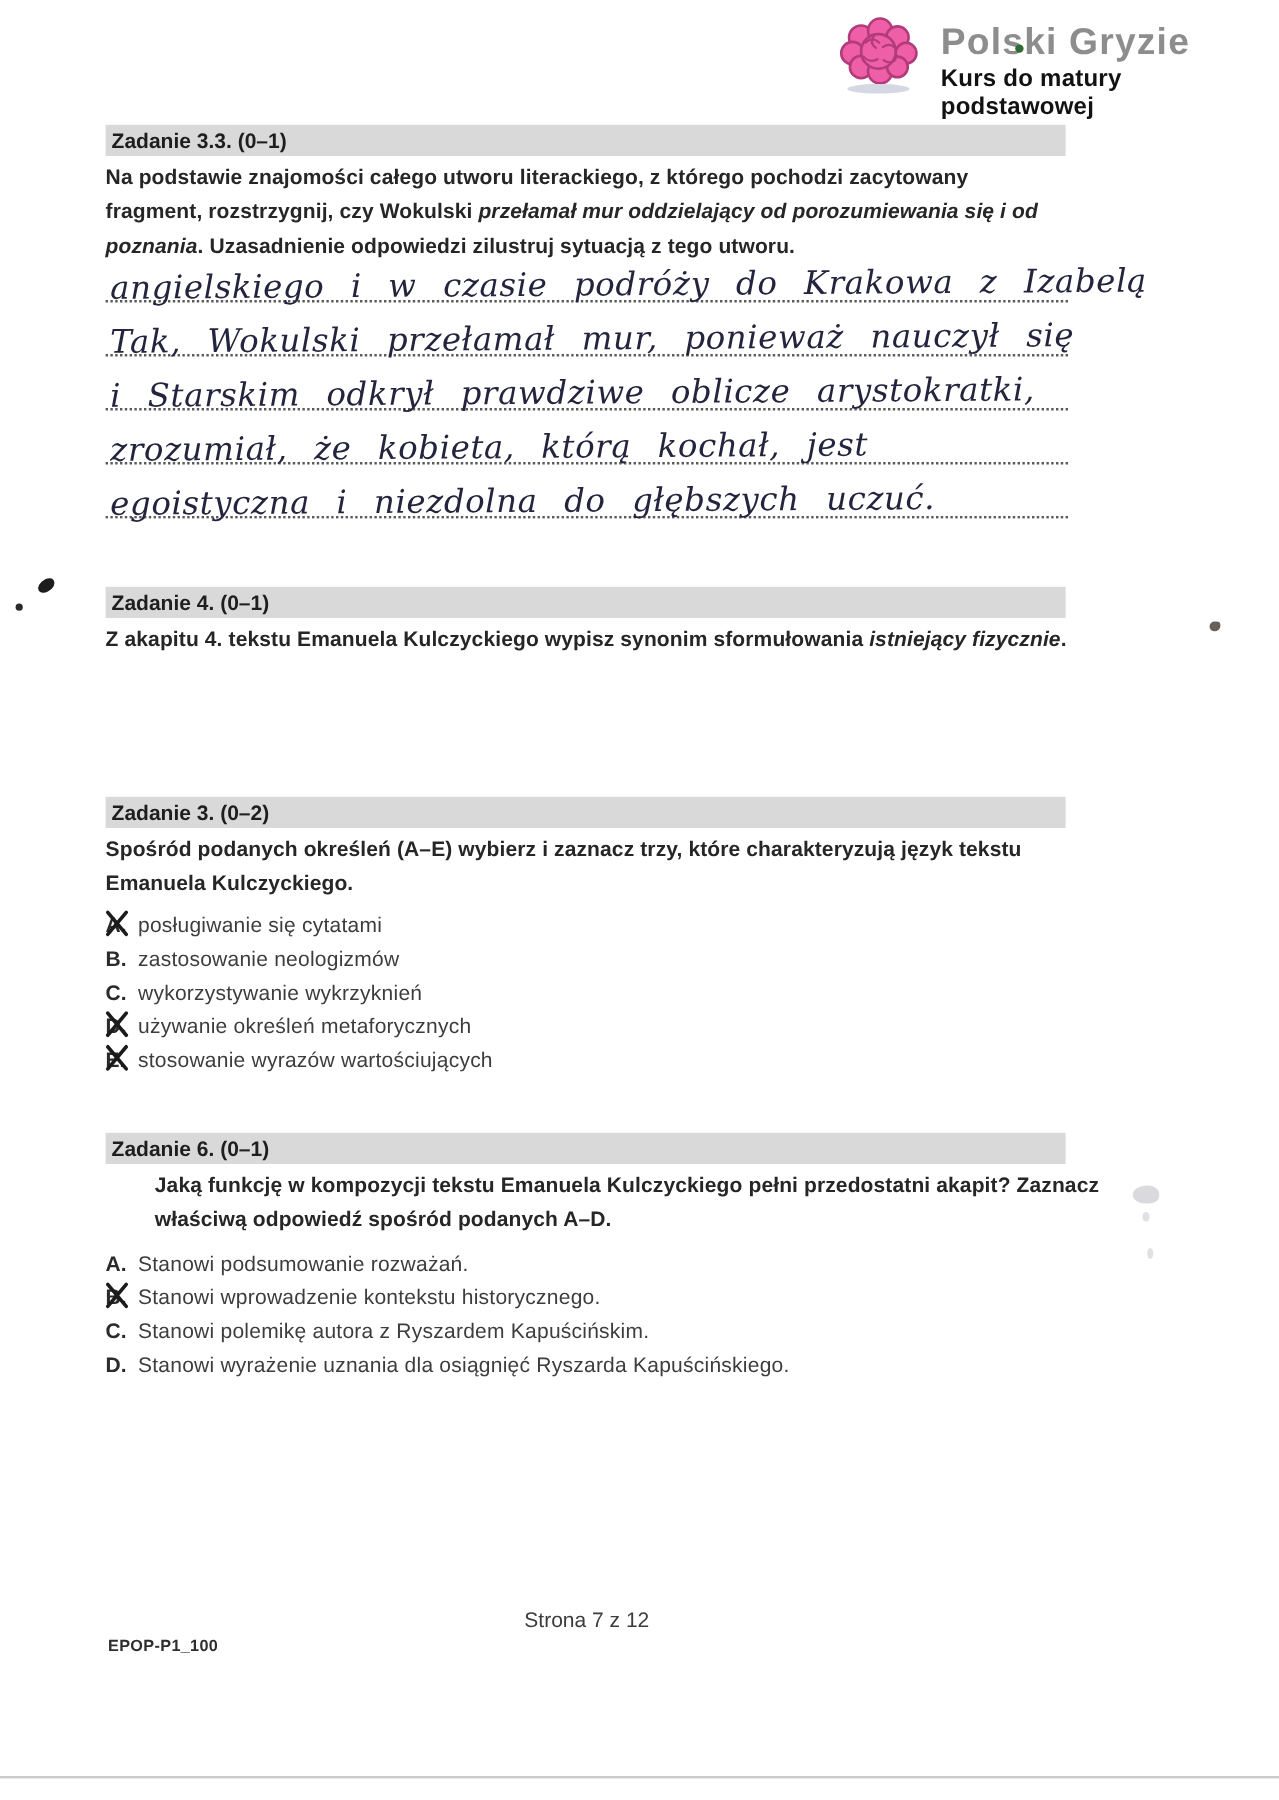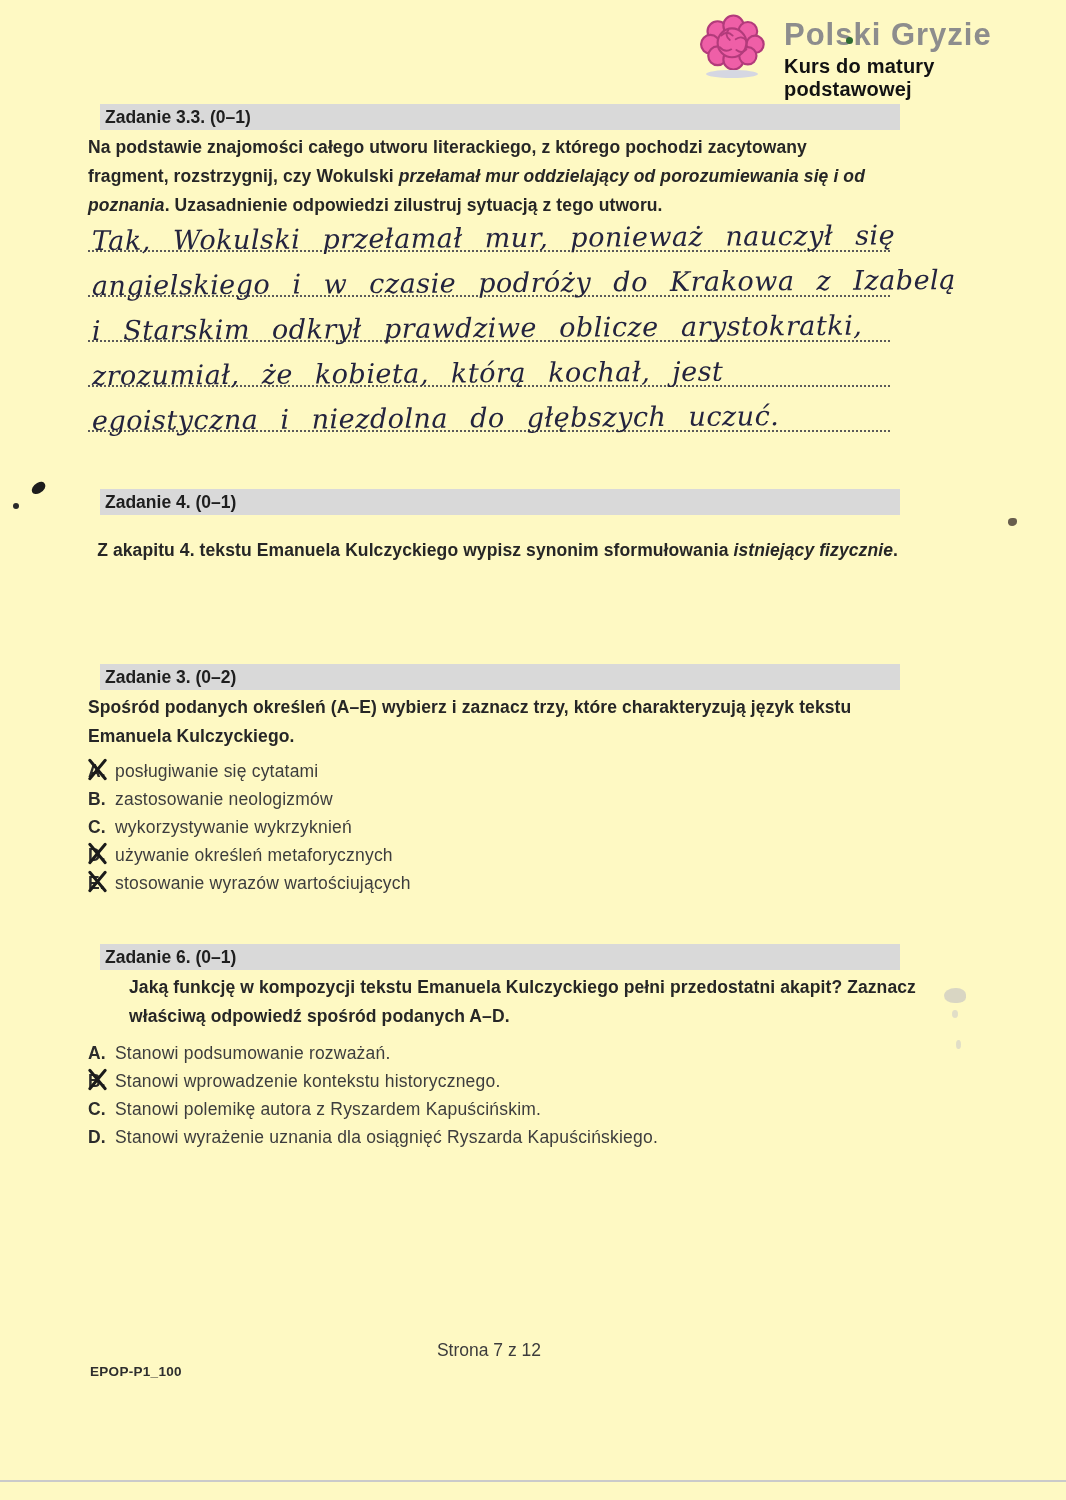--- a/index.html
+++ b/index.html
@@ -1,37 +1,37 @@
 <!DOCTYPE html>
 <html lang="pl"><head>
 <meta charset="utf-8">
 <style>
   html,body{margin:0;padding:0;background:#e8e8e8;}
   .page{
     position:relative;
     width:1066px;height:1500px;
-    background:#fef9c3;
+    background:#ffffff;
     font-family:"Liberation Sans",sans-serif;
     overflow:hidden;
     margin:0 auto;
   }
   
   .logo{position:absolute;top:14px;left:696px;display:flex;align-items:flex-start;}
   .brain-wrap{position:relative;width:72px;height:66px;margin-right:16px;}
   .brain-shadow{position:absolute;left:10px;top:56px;width:52px;height:8px;border-radius:50%;background:#d5d7e2;}
   .logo-text{padding-top:6px;}
   .logo-title{
     font-size:31px;font-weight:bold;color:#8d8d8d;
     letter-spacing:1px;line-height:30px;position:relative;
   }
   .logo-title .green-dot{position:absolute;left:62px;top:17px;width:7px;height:7px;border-radius:50%;background:#2f6b33;}
   .logo-sub{font-size:20px;font-weight:bold;color:#121212;margin-top:5px;letter-spacing:.2px;}
   
   .task-bar{
-    position:absolute;left:100px;width:800px;height:26px;
+    position:absolute;left:88px;width:800px;height:26px;
     background:#d9d9d9;
     font-size:17.5px;font-weight:bold;color:#1e1e1e;
     line-height:26px;padding-left:5px;box-sizing:border-box;
   }
   .task-body{
     position:absolute;left:88px;width:800px;
     font-size:17.5px;font-weight:bold;color:#262626;
     line-height:29px;letter-spacing:.1px;
   }
   .task-body .it{font-style:italic;}
@@ -112,40 +112,40 @@
     </div>
   </div>
 
   <div class="task-bar" style="top:104px;">
     <span>Zadanie 3.3. (0–1)</span>
   </div>
   <div class="task-body" style="top:133px;"><span>Na podstawie znajomości całego utworu literackiego, z którego pochodzi zacytowany fragment, rozstrzygnij, czy Wokulski </span><span class="it">przełamał mur oddzielający od porozumiewania się i od poznania</span><span>. Uzasadnienie odpowiedzi zilustruj sytuacją z tego utworu.</span></div>
 
   <div class="hw-block" style="top:207px;">
     <div class="hw-line">
+      <span class="hw">angielskiego i w czasie podróży do Krakowa z Izabelą</span>
+    </div>
+    <div class="hw-line">
       <span class="hw">Tak, Wokulski przełamał mur, ponieważ nauczył się</span>
-    </div>
-    <div class="hw-line">
-      <span class="hw">angielskiego i w czasie podróży do Krakowa z Izabelą</span>
     </div>
     <div class="hw-line">
       <span class="hw">i Starskim odkrył prawdziwe oblicze arystokratki,</span>
     </div>
     <div class="hw-line">
       <span class="hw">zrozumiał, że kobieta, którą kochał, jest</span>
     </div>
     <div class="hw-line">
       <span class="hw">egoistyczna i niezdolna do głębszych uczuć.</span>
     </div>
   </div>
 
   <div class="task-bar" style="top:489px;">
     <span>Zadanie 4. (0–1)</span>
   </div>
-  <div class="task-body" style="top:536px;width:810px;text-align:right;"><span>Z akapitu 4. tekstu Emanuela Kulczyckiego wypisz synonim sformułowania </span><span class="it">istniejący fizycznie</span><span>.</span></div>
+  <div class="task-body" style="top:518px;width:810px;"><span>Z akapitu 4. tekstu Emanuela Kulczyckiego wypisz synonim sformułowania </span><span class="it">istniejący fizycznie</span><span>.</span></div>
 
 
   <div class="task-bar" style="top:664px;">
     <span>Zadanie 3. (0–2)</span>
   </div>
   <div class="task-body" style="top:693px;">Spośród podanych określeń (A–E) wybierz i zaznacz trzy, które charakteryzują język tekstu Emanuela Kulczyckiego.</div>
 
   <div class="opts" style="top:761px;">
     <div class="opt-row">
       <span class="opt-letter crossed">A.</span>

